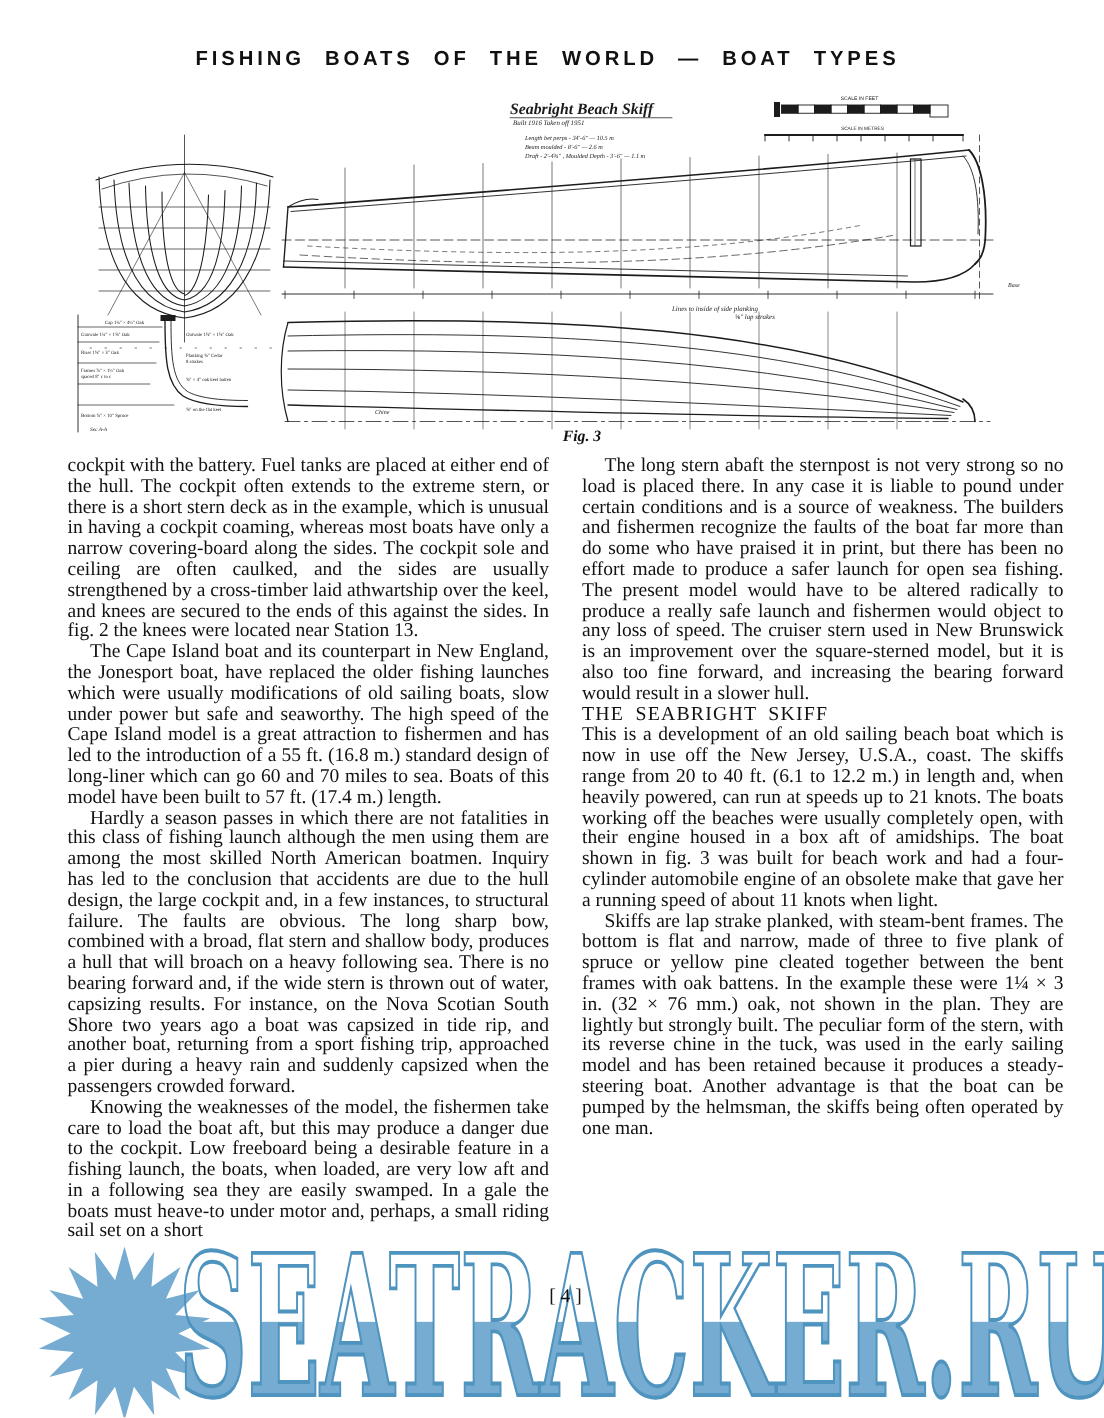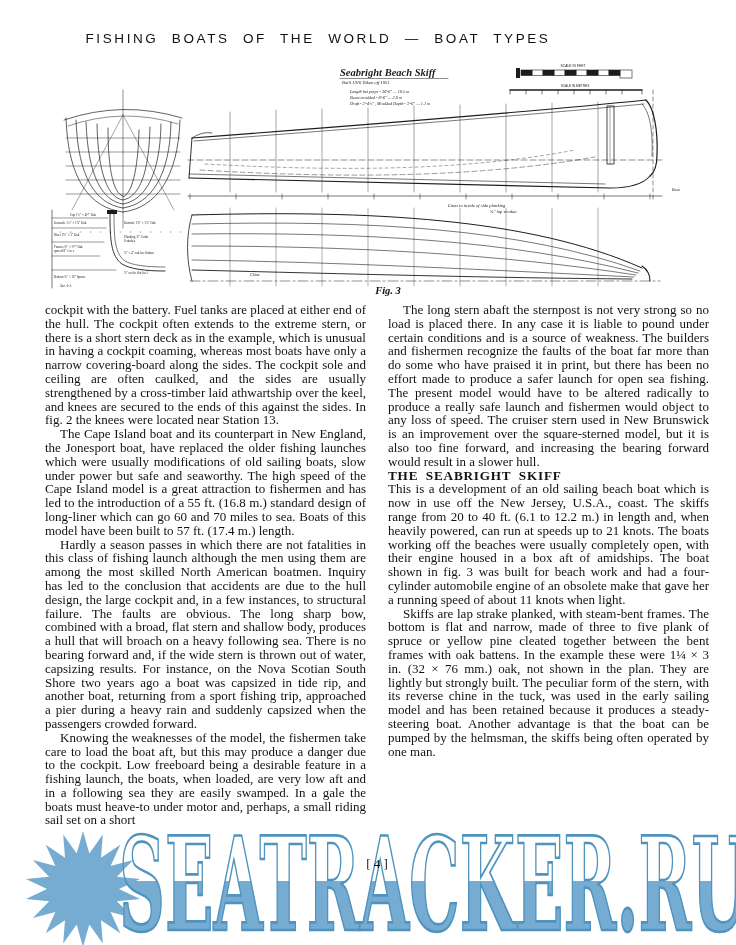--- a/index.html
+++ b/index.html
@@ -2,32 +2,32 @@
 <html><head>
 <meta charset="utf-8">
 <style>
   html,body{margin:0;padding:0;}
   body{
     width:736px;height:945px;position:relative;overflow:hidden;
     background:#ffffff;font-family:"Liberation Serif", serif;color:#141414;
   }
   .header-title{
     position:absolute;top:31px;left:0;width:636px;text-align:center;
-    font-family:"Liberation Sans", sans-serif;font-weight:normal;font-size:13.5px;
-    letter-spacing:2.6px;word-spacing:7px;color:#111;
+    font-family:"Liberation Sans", sans-serif;font-weight:bold;font-size:13.5px;
+    letter-spacing:2.6px;word-spacing:7px;color:#111;padding-left:47px;
   }
   .figure-wrap{position:absolute;top:60px;left:50px;width:685px;height:240px;}
   .columns{
     position:absolute;top:303px;left:45px;width:664px;display:flex;gap:22px;
   }
   .col{width:327px;text-align:justify;font-size:13px;line-height:13.8px;color:#121212;}
   .col p{margin:0;}
   .col p.indent{text-indent:15px;}
   .sect-heading{
-    font-weight:bold;font-size:13.2px;letter-spacing:0.8px;word-spacing:3.5px;
+    font-weight:normal;font-size:13.2px;letter-spacing:0.8px;word-spacing:3.5px;
     margin:9px 0 5px 0;text-align:left;
   }
   .page-number{
     position:absolute;top:856px;left:45px;width:664px;text-align:center;
     font-size:13px;color:#121212;
   }
   .watermark{
     position:absolute;left:0;top:813px;width:668px;height:132px;
     mix-blend-mode:multiply;pointer-events:none;padding-left:13px;
   }

